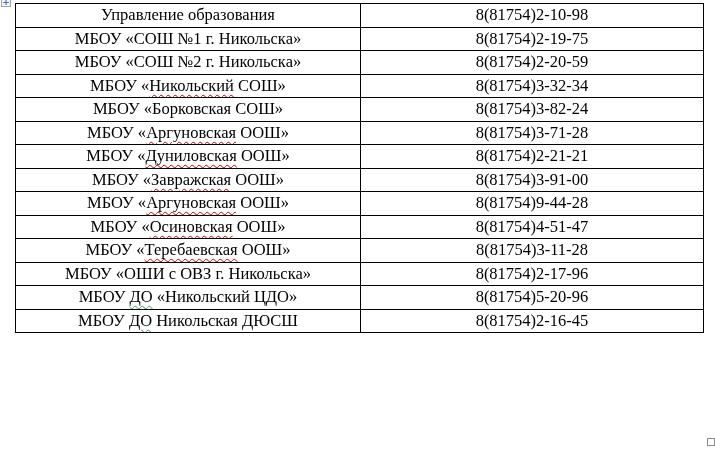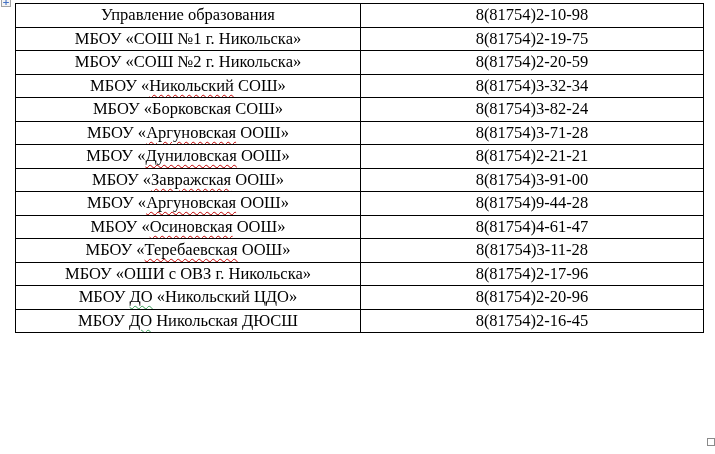--- a/index.html
+++ b/index.html
@@ -119,33 +119,33 @@
         <tr>
           <td>МБОУ «<span class="sq-red">Завражская</span> ООШ»</td>
           <td>8(81754)3-91-00</td>
         </tr>
         <tr>
           <td>МБОУ «<span class="sq-red">Аргуновская</span> ООШ»</td>
           <td>8(81754)9-44-28</td>
         </tr>
         <tr>
           <td>МБОУ «<span class="sq-red">Осиновская</span> ООШ»</td>
-          <td>8(81754)4-61-47</td>
+          <td>8(81754)4-51-47</td>
         </tr>
         <tr>
           <td>МБОУ «<span class="sq-red">Теребаевская</span> ООШ»</td>
           <td>8(81754)3-11-28</td>
         </tr>
         <tr>
           <td>МБОУ «ОШИ с ОВЗ г. Никольска»</td>
           <td>8(81754)2-17-96</td>
         </tr>
         <tr>
           <td>МБОУ <span class="sq-green">ДО</span> «Никольский ЦДО»</td>
-          <td>8(81754)2-20-96</td>
+          <td>8(81754)5-20-96</td>
         </tr>
         <tr>
           <td>МБОУ <span class="sq-green">ДО</span> Никольская ДЮСШ</td>
           <td>8(81754)2-16-45</td>
         </tr>
       </tbody>
   </table>
 
   <div class="resize-handle"></div>
 

